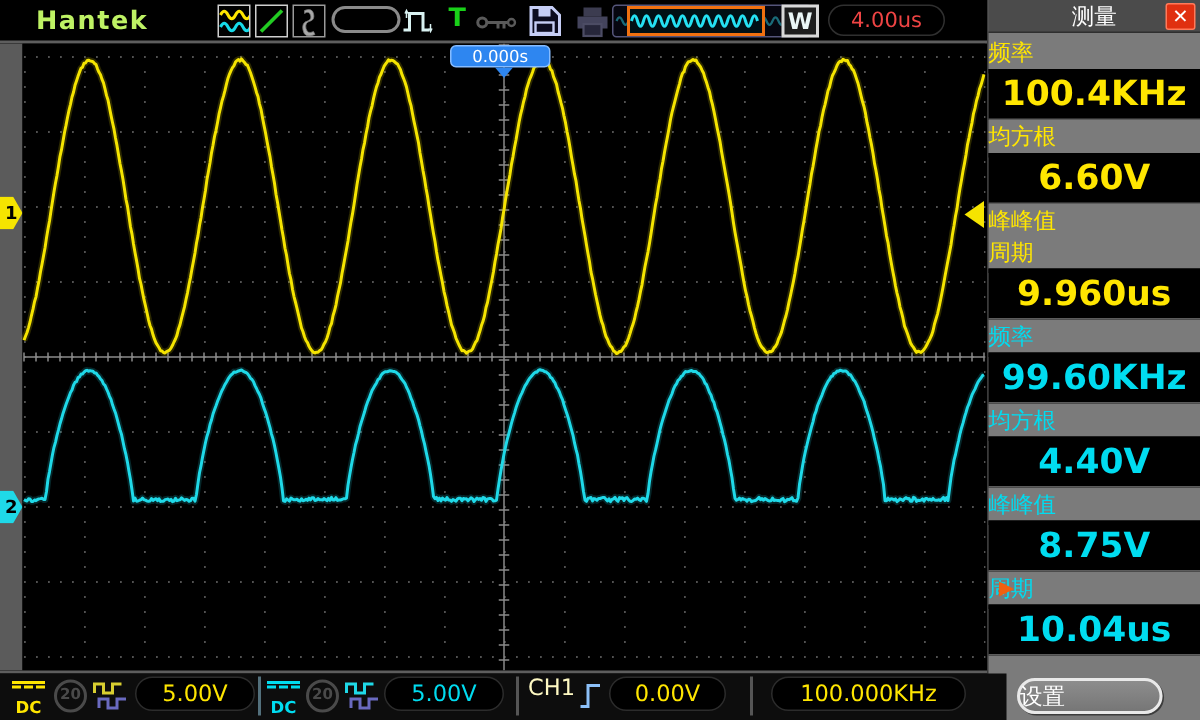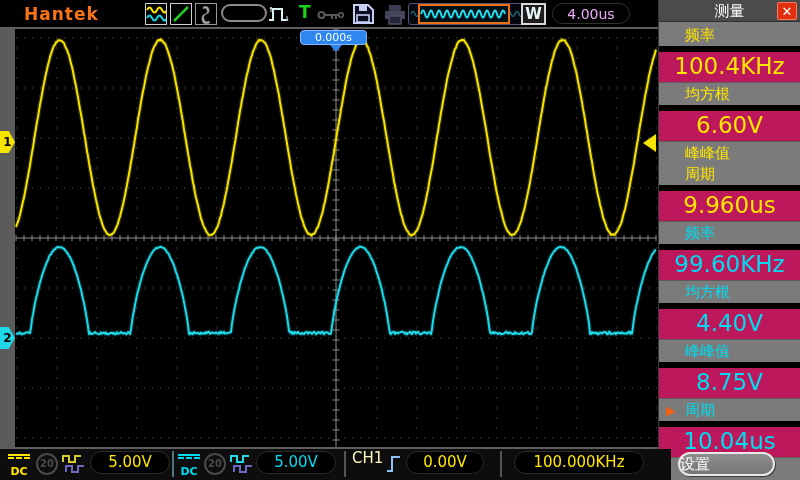--- a/index.html
+++ b/index.html
@@ -2,30 +2,30 @@
 <html><head>
 <meta charset="utf-8">
 <style>
   html,body{margin:0;padding:0;background:#000;}
   #screen{position:relative;width:800px;height:480px;background:#000;overflow:hidden;
           font-family:"DejaVu Sans","Liberation Sans",sans-serif;}
   .abs{position:absolute;}
 
   
   #topbar{left:0;top:0;width:658px;height:27px;background:#000;}
-  #logo{left:24px;top:4px;color:#f97316;font-size:17px;font-weight:bold;letter-spacing:1px;}
+  #logo{left:24px;top:4px;color:#bef264;font-size:17px;font-weight:bold;letter-spacing:1px;}
   .tool-box{top:3px;width:22px;height:22px;background:#000;border:1px solid #cfcfcf;box-sizing:border-box;}
   #empty-pill{left:221px;top:4px;width:46px;height:18px;border:2px solid #8a8a8a;border-radius:9px;box-sizing:border-box;}
   #t-label{left:299px;top:2px;color:#19d119;font-size:17px;font-weight:bold;}
   #preview-box{left:408px;top:3px;width:133px;height:22px;background:#06060f;border:1px solid #55557a;box-sizing:border-box;border-radius:3px;}
   #preview-window{left:9px;top:0px;width:92px;height:20px;background:#001016;border:2px solid #f07010;box-sizing:border-box;}
   #w-box{left:521px;top:3px;width:25px;height:22px;background:#1d1d1d;border:2px solid #d8d8d8;box-sizing:border-box;
          color:#eaf6f6;font-size:15px;font-weight:bold;text-align:center;line-height:18px;}
   #timebase-pill{left:552px;top:3px;width:78px;height:21px;background:#000;border:1px solid #303030;border-radius:11px;
-         color:#f0abfc;font-size:14px;text-align:center;line-height:20px;box-sizing:border-box;}
+         color:#ef4444;font-size:14px;text-align:center;line-height:20px;box-sizing:border-box;}
   .hline{left:0;height:2px;background:#5e5e5e;}
 
   
   #plot{left:0;top:29px;}
   #time-tag{left:300px;top:30px;width:67px;height:15px;background:#2e86f0;border:1px solid #86bcff;border-radius:4px;
             color:#fff;font-size:11px;text-align:center;line-height:14px;box-sizing:border-box;}
   #time-tag-ptr{left:330px;top:45px;width:0;height:0;border-left:6px solid transparent;border-right:6px solid transparent;border-top:7px solid #2e86f0;}
   .ch-marker{left:0;width:15px;height:22px;color:#000;font-size:12px;font-weight:bold;text-align:center;line-height:22px;
              clip-path:polygon(0 0,58% 0,100% 50%,58% 100%,0 100%);}
   #ch1-marker{top:131px;background:#f5e400;}
@@ -33,24 +33,24 @@
   #trig-arrow{left:643px;top:134px;width:0;height:0;border-top:9px solid transparent;border-bottom:9px solid transparent;border-right:13px solid #f5e400;}
 
   
   #sidebar{left:658px;top:0;width:142px;height:480px;background:#7b7b7b;border-left:1px solid #3a3a3a;box-sizing:border-box;}
   #sb-header{left:0;top:0;width:100%;height:22px;background:#4b4b4b;border-bottom:1px solid #2f2f2f;
              color:#fff;font-size:15px;text-align:center;line-height:22px;box-sizing:border-box;}
   #close-btn{right:3px;top:2px;width:20px;height:18px;background:#e03010;border:1px solid #ff7a5a;border-radius:2px;
              color:#fff;font-size:13px;font-weight:bold;text-align:center;line-height:17px;box-sizing:border-box;cursor:default;}
   #meas-list{left:0;top:25px;width:100%;}
   .m-group{position:relative;}
-  .m-label{position:relative;height:21px;line-height:21px;font-size:15px;padding-left:26px;}
+  .m-label{position:relative;height:21px;line-height:21px;font-size:15px;}
   .m-sel{position:absolute;left:7px;top:0;color:#f06010;font-size:13px;}
-  .m-value{height:30px;line-height:29px;font-size:23px;text-align:center;background:#be185d;
-           border-top:6px solid #000000;border-bottom:1px solid #5c5c5c;margin-bottom:1px;}
+  .m-value{height:30px;line-height:29px;font-size:23px;text-align:center;background:#000000;
+           border-top:3px solid #000000;border-bottom:1px solid #5c5c5c;margin-bottom:1px;font-weight:bold;}
   .c1{color:#ffe600;}
   .c2{color:#00dcf0;}
   #settings-btn{left:678px;top:452px;width:97px;height:24px;border:2px solid #e9e9e9;border-radius:12px;
                 background:linear-gradient(#8d8d8d,#767676);box-shadow:1px 1px 0 #3c3c3c;
                 color:#fff;font-size:15px;line-height:21px;box-sizing:border-box;}
 
   
   #bottombar{left:0;top:449px;width:671px;height:31px;background:#0d0d0d;}
   .pill{position:absolute;top:2px;height:23px;background:#000;border:1px solid #2c2c2c;border-radius:12px;
         font-size:15px;text-align:center;line-height:21px;box-sizing:border-box;}

